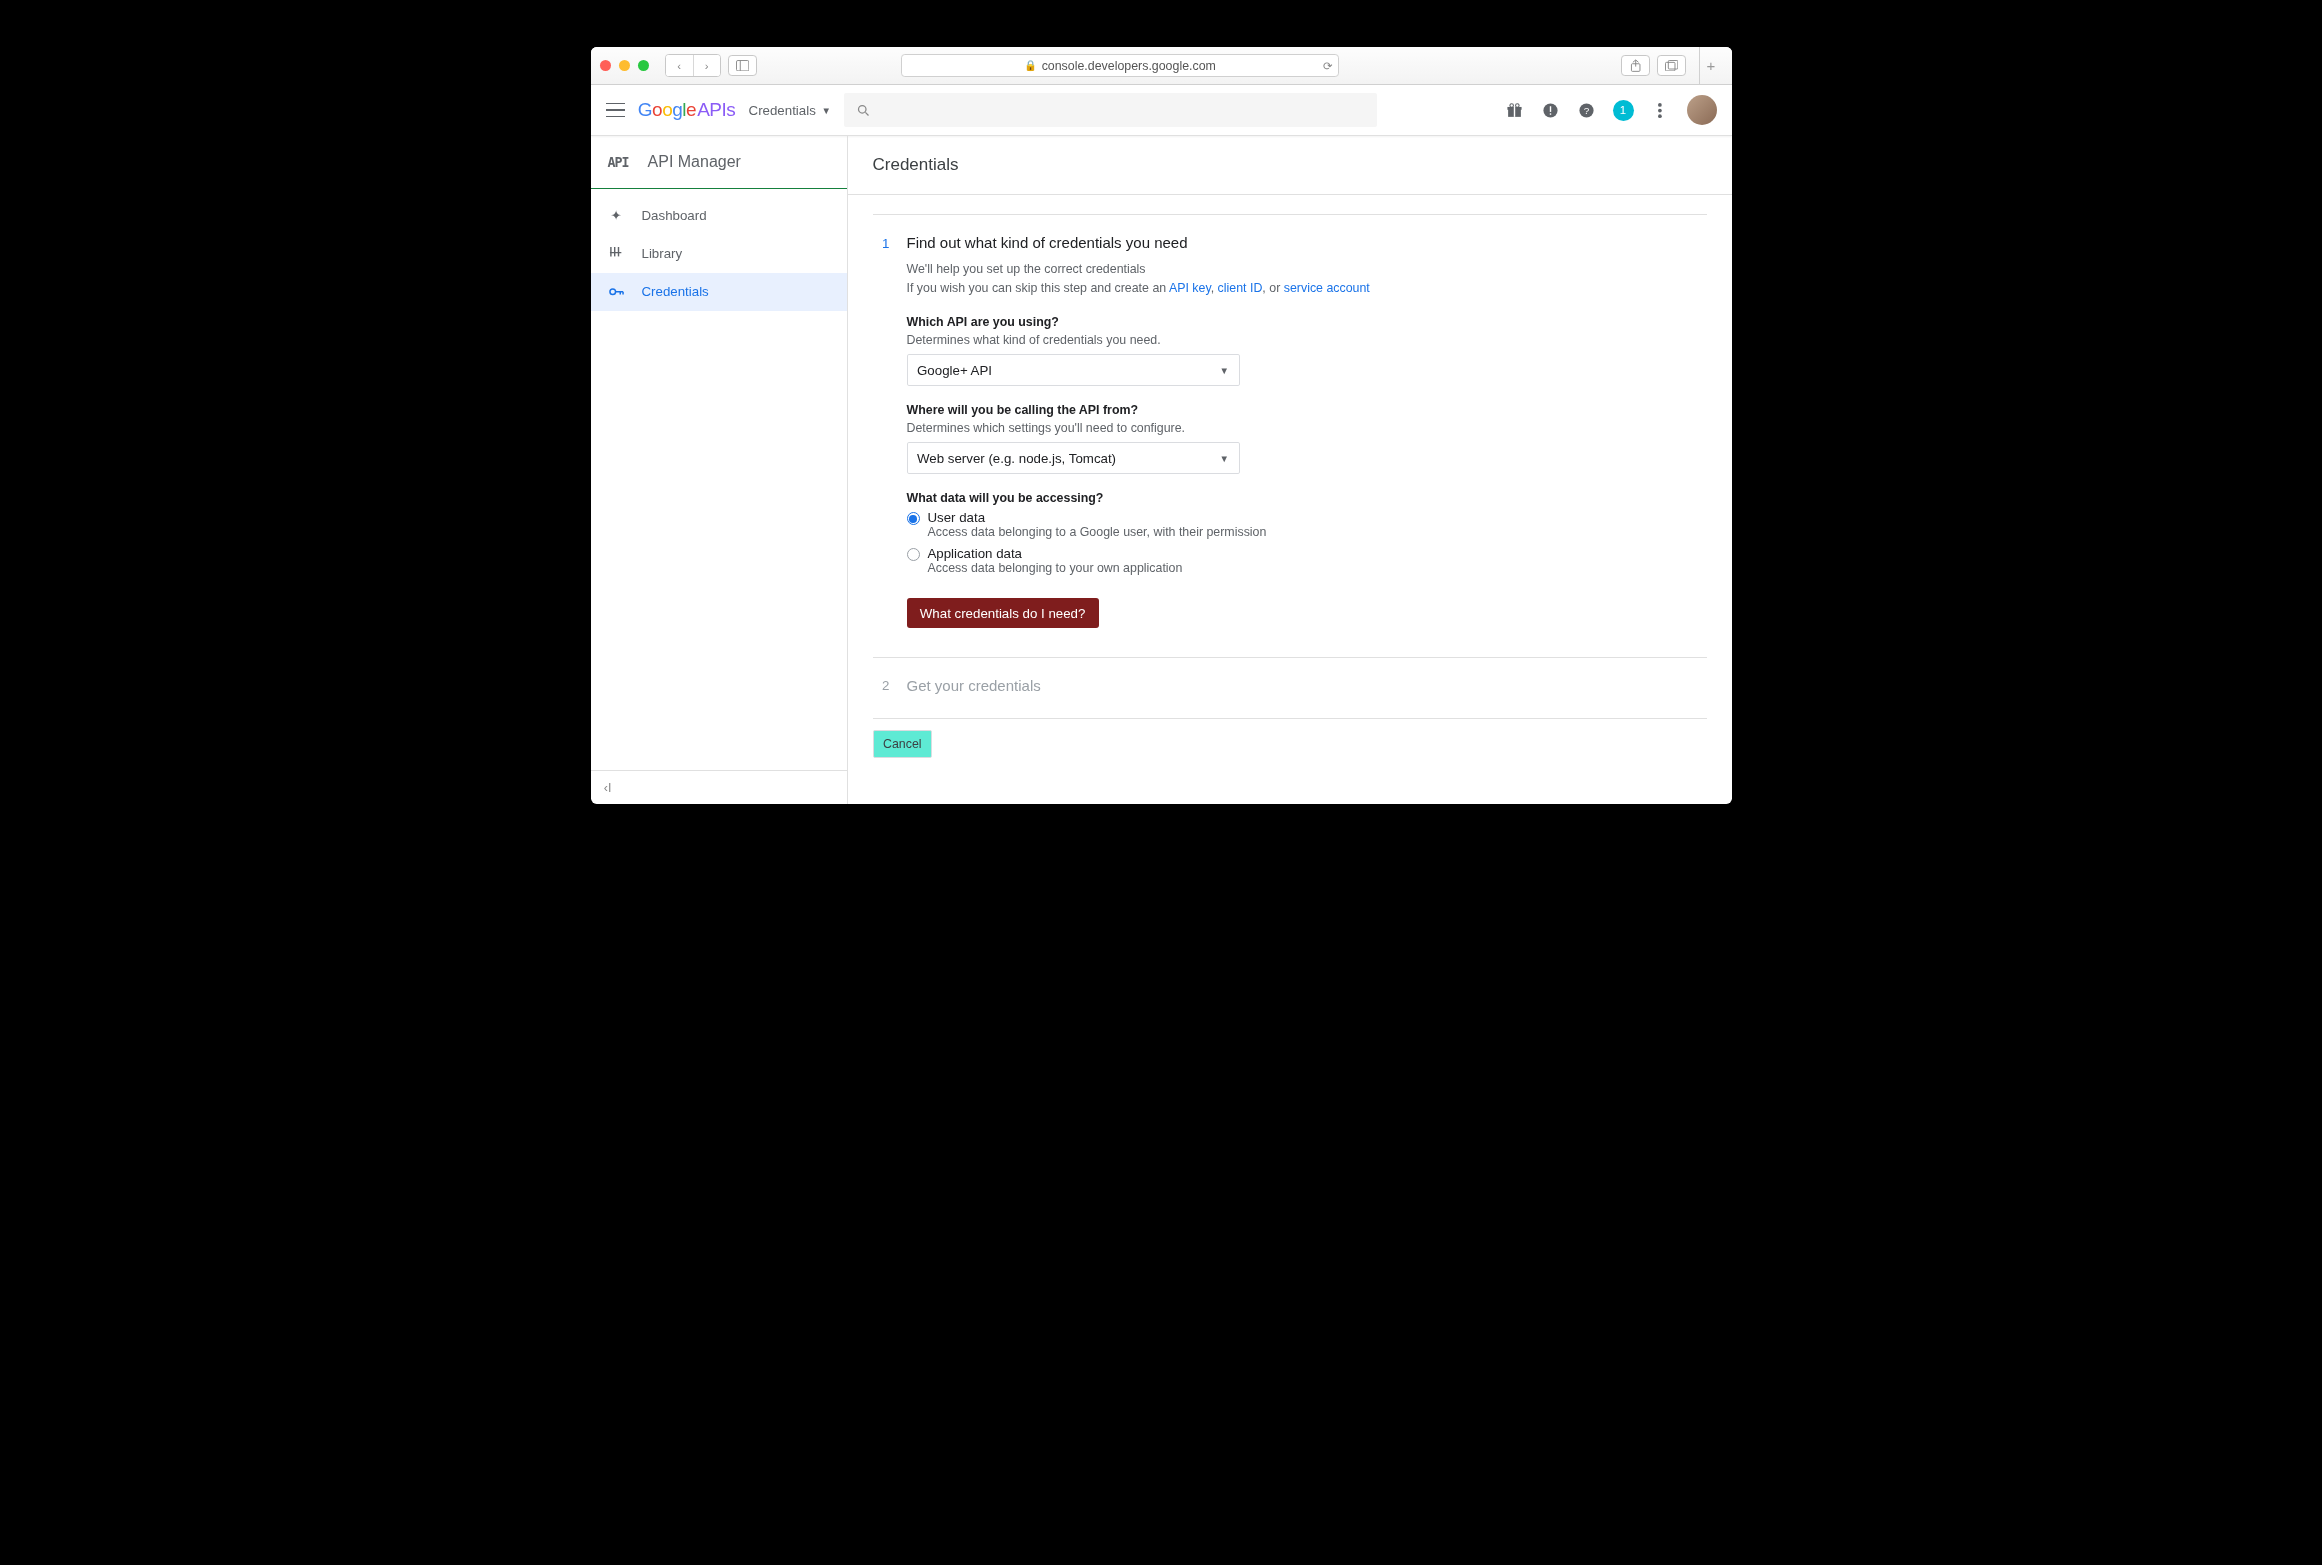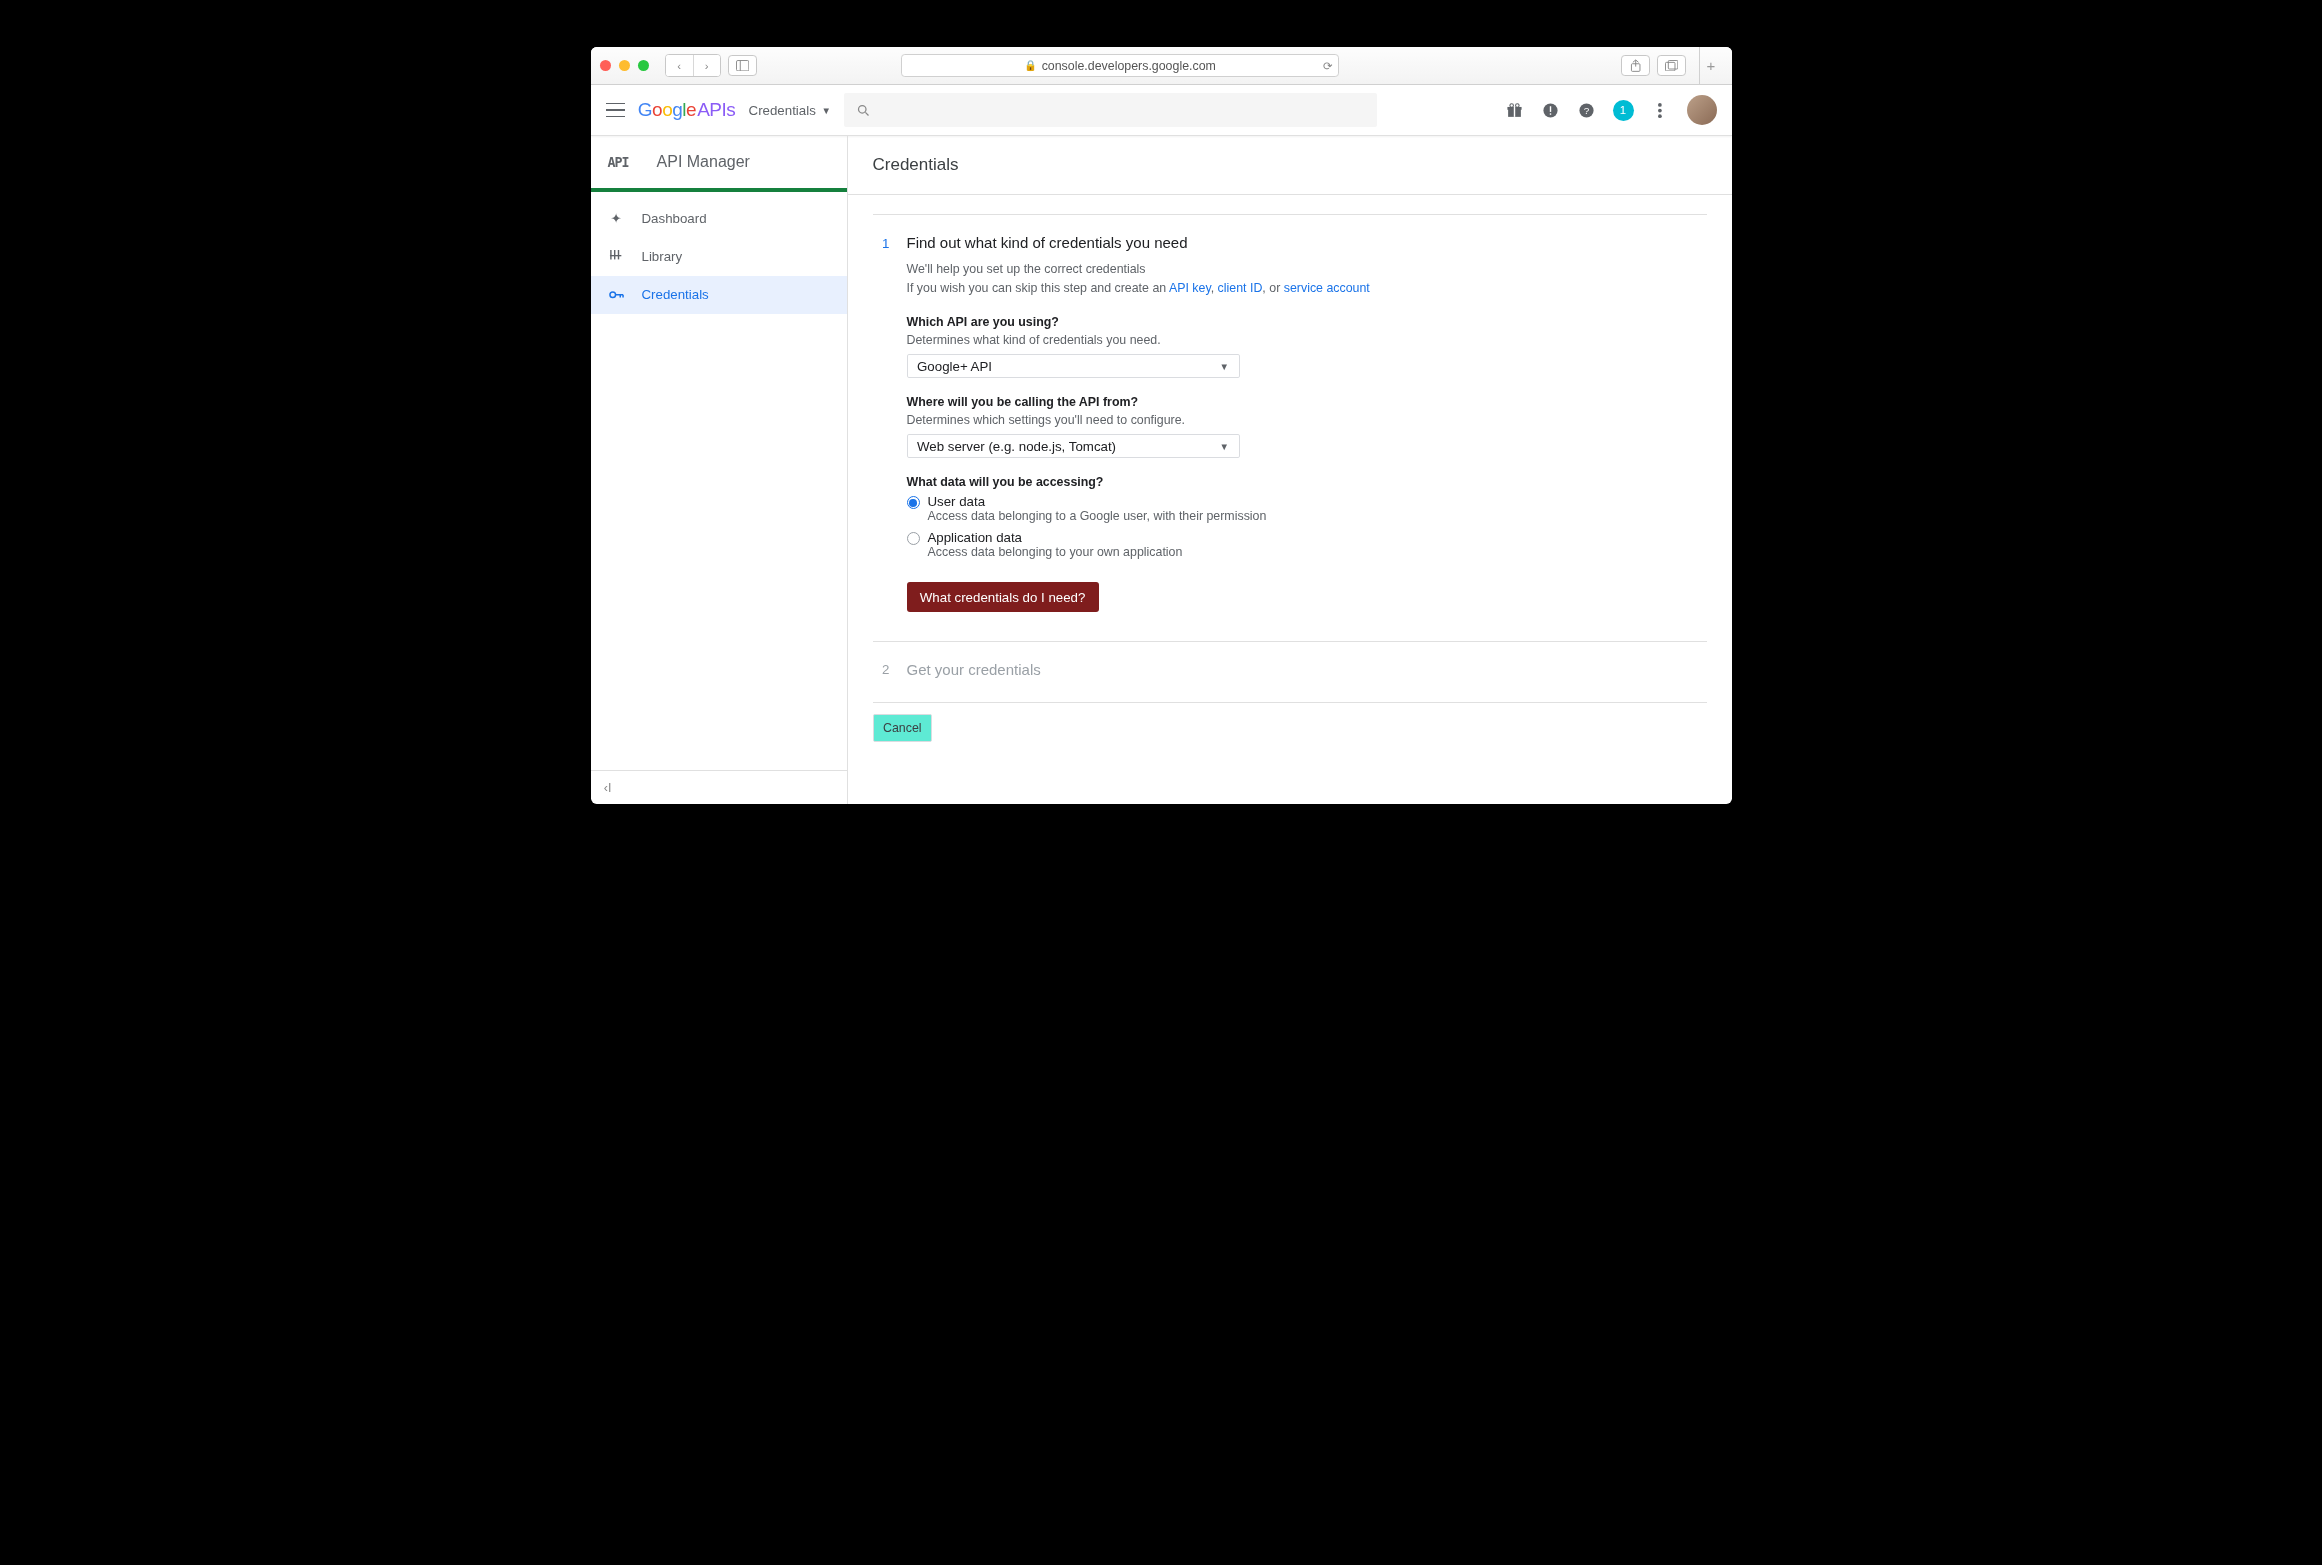--- a/index.html
+++ b/index.html
@@ -31,21 +31,21 @@
   .project-selector { display:flex; align-items:center; gap:5.7px; color:#5f6368; font-size:13.3px; cursor:pointer;}
   .project-selector .caret{font-size:9.5px;}
   .search-bar { flex:1; max-width:533px; height:34px; background:#f5f5f5; border-radius:1.9px; display:flex; align-items:center; padding:0 11.4px; color:#888;}
   .header-icons { display:flex; align-items:center; gap:17px; margin-left:auto;}
   .hicon { width:19px; height:19px; display:flex; align-items:center; justify-content:center; color:#5f6368; font-size:17px;}
   .badge-circle{width:21px;height:21px;border-radius:50%;background:#00bcd4;color:#fff;font-size:11.4px;display:flex;align-items:center;justify-content:center;}
   .avatar{width:30px;height:30px;border-radius:50%;background:linear-gradient(135deg,#bca089,#8a6a55);}
   
   .body { flex:1; display:flex; overflow:hidden;}
   .sidebar { width:257px; border-right:1px solid #e0e0e0; display:flex; flex-direction:column;}
-  .sidebar-title { display:flex; align-items:center; gap:28px; padding:17px 17px; border-bottom:4px solid #15803d; color:#5f6368;}
+  .sidebar-title { display:flex; align-items:center; gap:19px; padding:17px 17px; border-bottom:1px solid #15803d; color:#5f6368;}
   .sidebar-title .api-mark{font-family:monospace; font-size:13.3px; font-weight:bold; letter-spacing:-1px;}
   .sidebar-title .label{font-size:16px;}
   .nav-list { padding-top:7.6px; flex:1;}
   .nav-item { display:flex; align-items:center; gap:17px; height:38px; padding:0 17px; font-size:13.3px; color:#5f6368; cursor:pointer;}
   .nav-item.active { background:#e8f0fe; color:#1a73e8;}
   .nav-item .nicon { width:17px; text-align:center; font-size:13.3px;}
   .sidebar-footer { border-top:1px solid #e0e0e0; padding:9.5px 13.3px; color:#888; font-size:12.4px;}
   
   .content { flex:1; overflow:auto;}
   .section-bar { padding:19px 25px; border-bottom:1px solid #e0e0e0; font-size:17px; color:#3c4043;}
@@ -56,21 +56,21 @@
   .step-num { width:17px; color:#1a73e8; font-size:13.3px; text-align:right; padding-top:1.9px;}
   .step-num.muted{color:#9aa0a6;}
   .step-body { flex:1;}
   .step-title { font-size:15px; color:#202124; margin-bottom:9.5px;}
   .step-title.muted{color:#9aa0a6;}
   .help-line { font-size:12.4px; color:#5f6368; line-height:1.5;}
   .help-line a{color:#1a73e8; text-decoration:none;}
   .field { margin-top:17px;}
   .field-label { font-size:12.4px; font-weight:600; color:#202124; margin-bottom:3.8px;}
   .field-hint { font-size:12.4px; color:#5f6368; margin-bottom:7.6px;}
-  .select { width:333px; height:24px; border:1px solid #dadce0; border-radius:1.9px; background:#fff; display:flex; align-items:center; justify-content:space-between; padding:0 9.5px; font-size:13.3px; color:#202124; cursor:pointer;}
+  .select { width:333px; height:32px; border:1px solid #dadce0; border-radius:1.9px; background:#fff; display:flex; align-items:center; justify-content:space-between; padding:0 9.5px; font-size:13.3px; color:#202124; cursor:pointer;}
   .select .caret{color:#5f6368; font-size:9.5px;}
   .radio-row { display:flex; align-items:flex-end; gap:7.6px; margin-top:3.8px;}
   .radio { width:13.3px; height:13.3px; border:1px solid #9aa0a6; border-radius:50%; margin-top:2.9px; display:flex; align-items:center; justify-content:center;}
   .radio.checked{border-color:#1a73e8;}
   .radio.checked::after{content:""; width:7.6px; height:7.6px; background:#1a73e8; border-radius:50%;}
   .radio-label{font-size:13.3px; color:#202124;}
   .radio-desc{font-size:12.4px; color:#5f6368; margin-left:21px; margin-bottom:5.7px;}
   .primary-btn { margin-top:17px; display:inline-block; background:#7f1d1d; color:#fff; font-size:13.3px; padding:7.6px 13.3px; border-radius:2.9px; border:none; cursor:pointer;}
   .cancel-btn { border:1px solid #dadce0; background:#5eead4; color:#3c4043; font-size:12.4px; padding:5.7px 9.5px; border-radius:1.9px; cursor:pointer;}
 </style>

